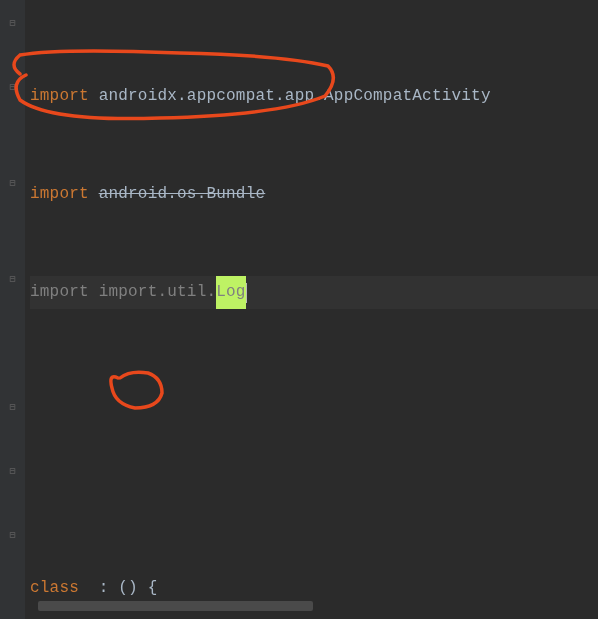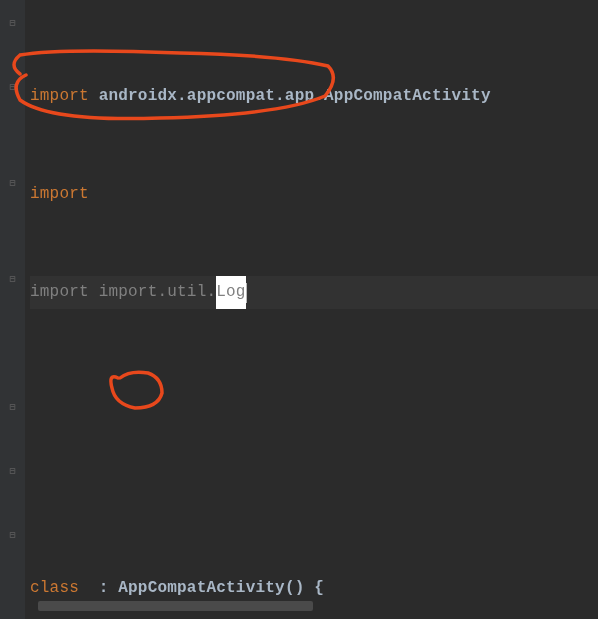--- a/index.html
+++ b/index.html
@@ -55,21 +55,21 @@
       height: 32.8px;
       display: flex;
       align-items: center;
     }
     
     .line-highlight {
       background: #323232;
     }
     
     .kw-orange { color: #cc7832; }
-    .txt-normal { color: #a9b7c6; font-weight: bold; }
+    .txt-normal { color: #a9b7c6; }
     .txt-gray { color: #808080; }
     
     .caret {
       display: inline-block;
       width: 1px;
       height: 20px;
       background: #bbbbbb;
       vertical-align: middle;
     }
     
@@ -109,25 +109,25 @@
     <div class="gutter-icon"></div>
     <div class="gutter-icon">⊟</div>
     <div class="gutter-icon"></div>
     <div class="gutter-icon">⊟</div>
     <div class="gutter-icon"></div>
     <div class="gutter-icon">⊟</div>
   </div>
 
   <div class="code-area">
     <div class="line"><span class="kw-orange">import</span><span> </span><span class="txt-normal">androidx.appcompat.app.AppCompatActivity</span></div>
-    <div class="line"><span class="kw-orange">import</span><span> </span></div>
-    <div class="line line-highlight"><span class="txt-gray">import</span><span> </span><span class="txt-gray">import.util.</span><span class="txt-gray" style="background:#ffffff;">Log</span><span class="caret"></span></div>
+    <div class="line"><span class="kw-orange">import</span><span> </span><span class="txt-normal" style="text-decoration:line-through;">android.os.Bundle</span></div>
+    <div class="line line-highlight"><span class="txt-gray">import</span><span> </span><span class="txt-gray">import.util.</span><span class="txt-gray" style="background:#bef264;">Log</span><span class="caret"></span></div>
     <div class="line"></div>
     <div class="line"></div>
-    <div class="line"><span class="kw-orange">class</span><span> </span><span class="txt-normal"> : </span><span class="txt-normal">AppCompatActivity</span><span class="txt-normal">() {</span></div>
+    <div class="line"><span class="kw-orange">class</span><span> </span><span class="txt-normal"> : </span><span class="txt-normal">() {</span></div>
     
     
     
     
     
     
     
     
     
     

